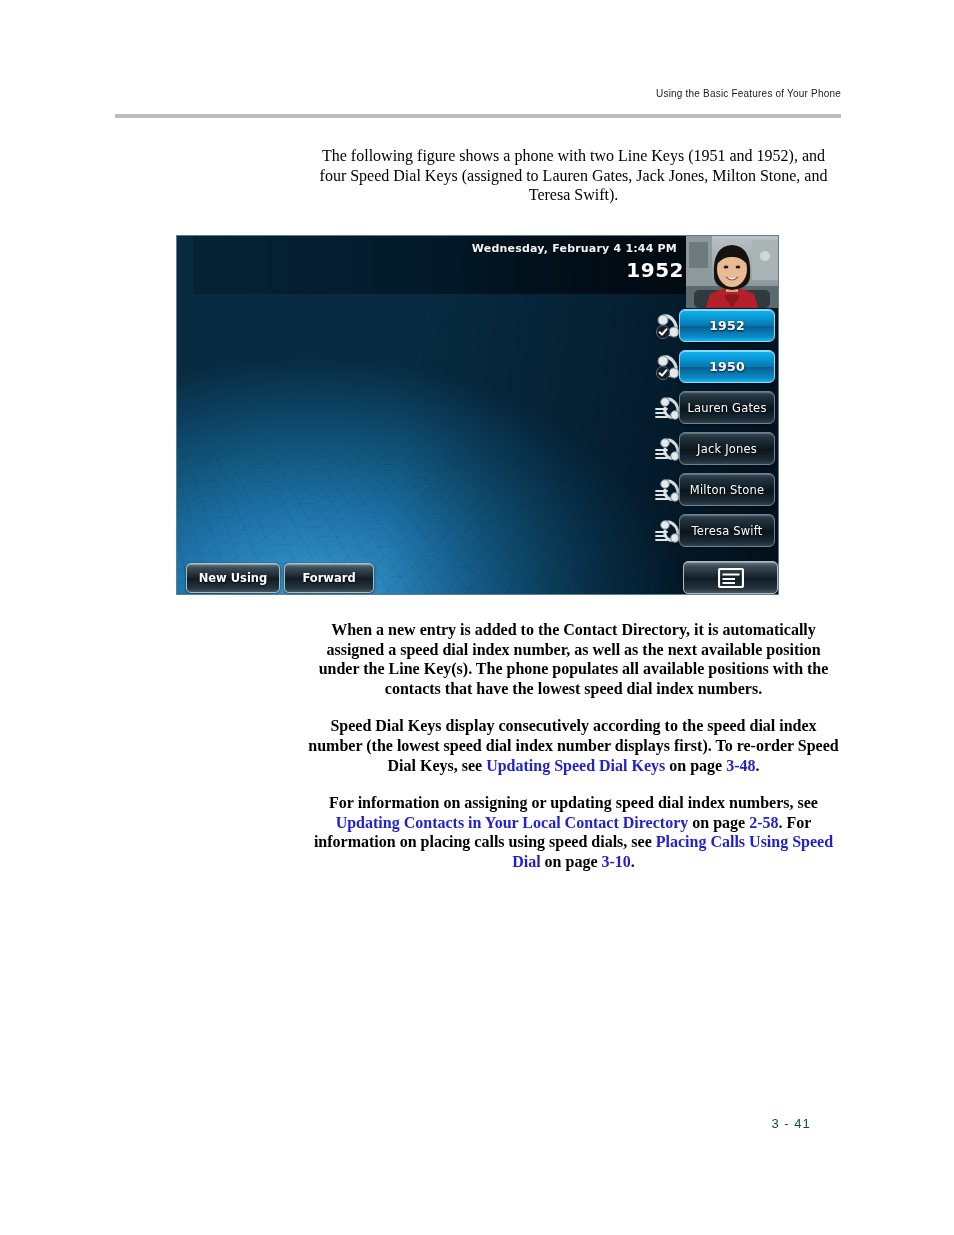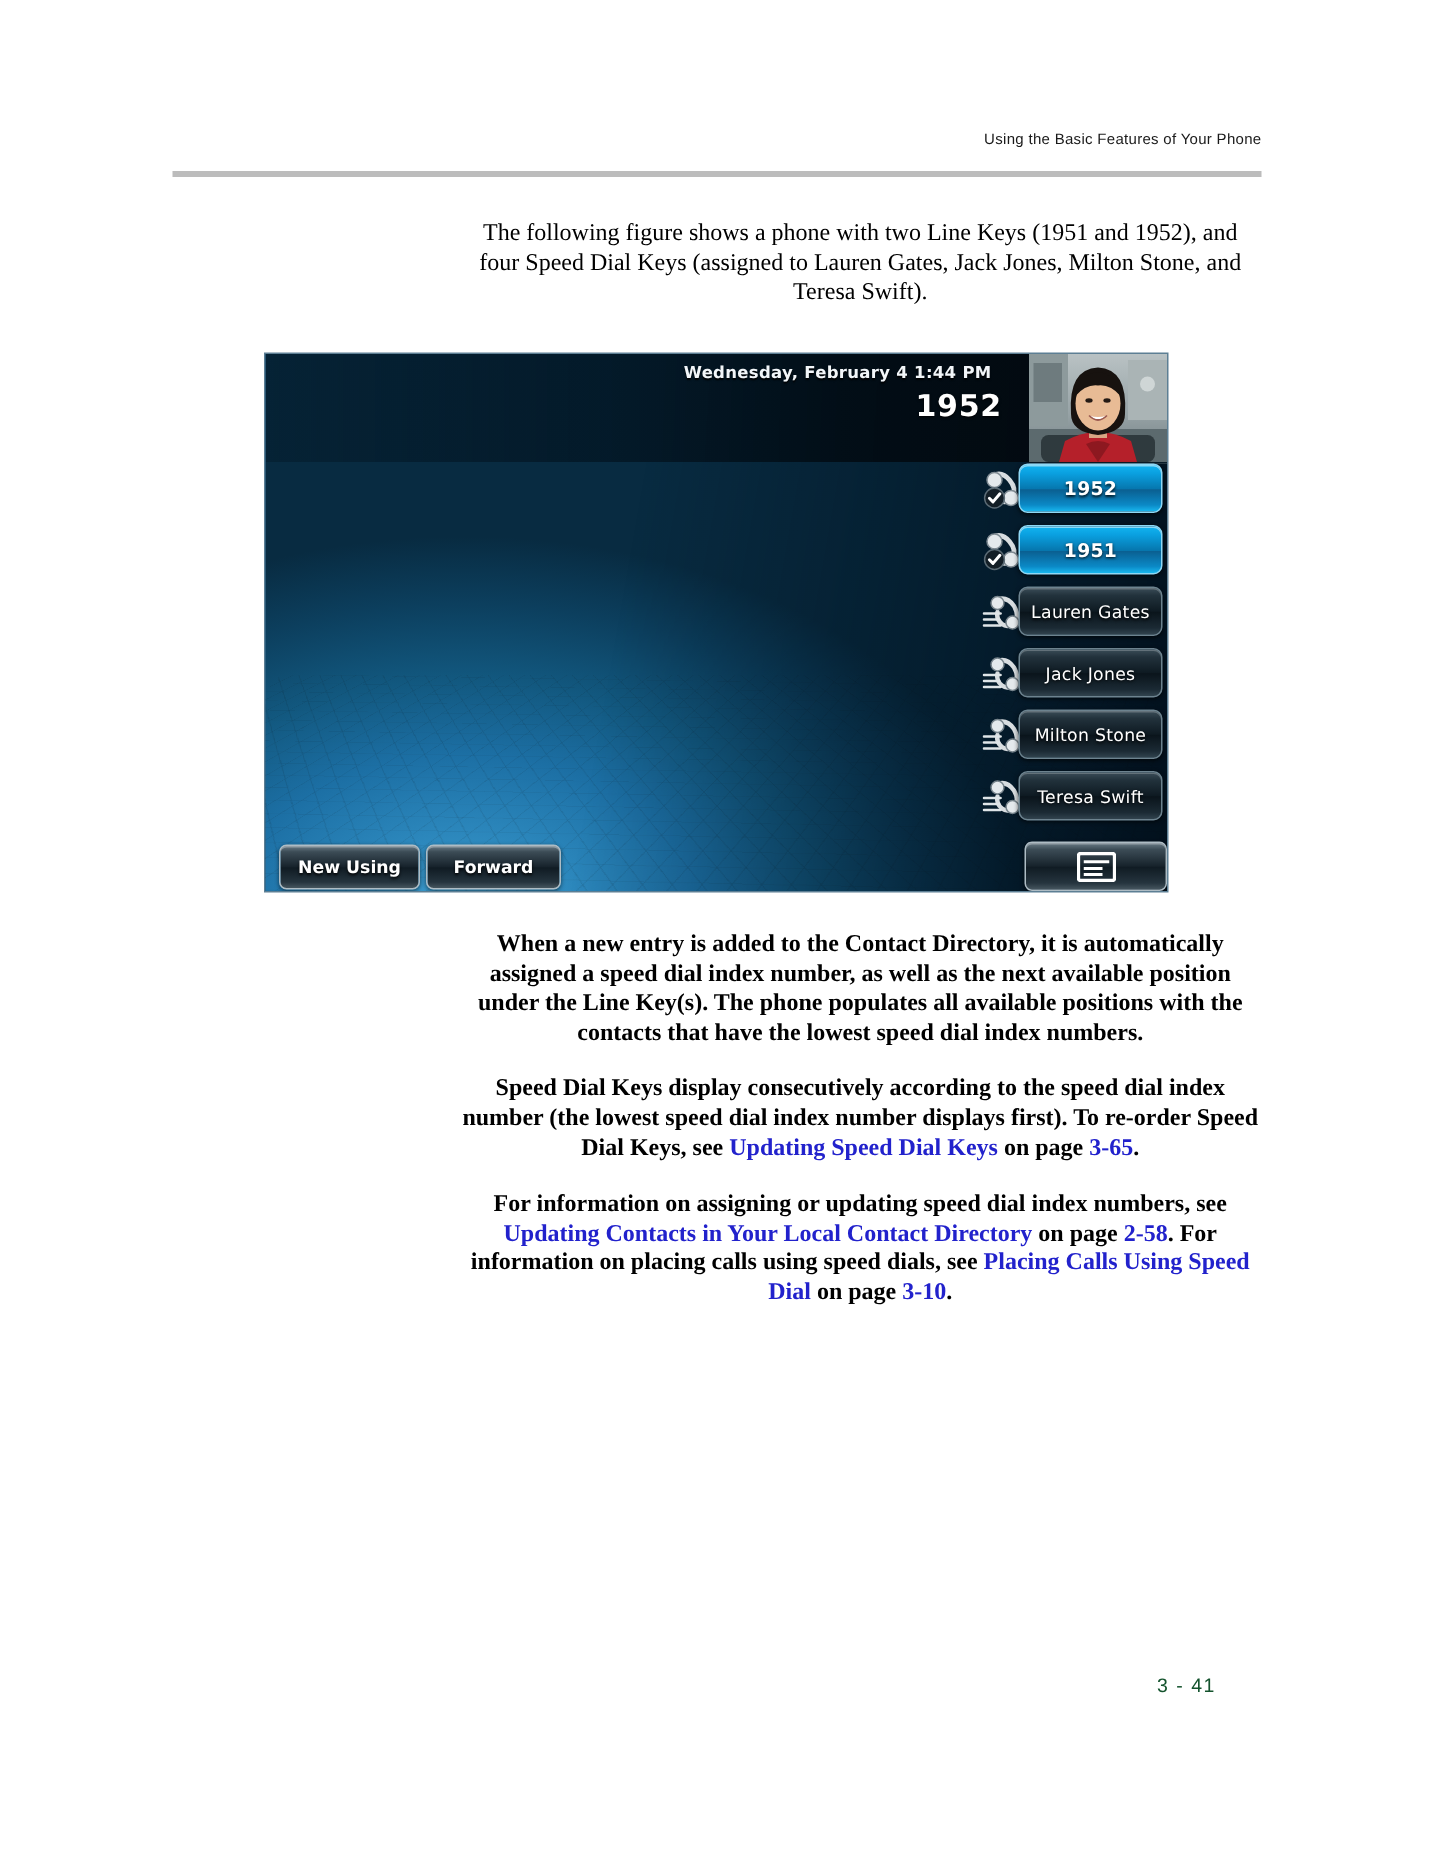--- a/index.html
+++ b/index.html
@@ -103,24 +103,24 @@
   .phone-vignette {
     position: absolute;
     inset: 0;
     background: linear-gradient(100deg, rgba(0,0,0,0) 40%, rgba(0,10,20,0.45) 78%, rgba(0,6,14,0.72) 100%);
     pointer-events: none;
   }
 
   
   .status-bar {
     position: absolute;
-    left: 0;
+    left: 16px;
     top: 0;
     width: 601px;
-    height: 72px;
+    height: 58px;
     background: linear-gradient(90deg, rgba(4,28,44,0.55) 0%, rgba(3,22,36,0.80) 38%, rgba(2,12,20,0.94) 66%, #03080d 100%);
   }
   .status-date {
     position: absolute;
     right: 117px;
     top: 6px;
     font-family: "DejaVu Sans", sans-serif;
     font-size: 11px;
     font-weight: bold;
     color: #f2f6f9;
@@ -295,21 +295,21 @@
   <div class="key-row" style="top:114px;">
     <span class="key-icon">
       <svg width="30" height="32" viewBox="0 0 30 32">
         <path d="M7 7 q6 -3 11 3 q5 6 2 11 q-3 5 -8 3 q-5 -2 -4 -7" stroke="#d8dde0" stroke-width="3.2" fill="none" stroke-linecap="round"></path>
         <circle cx="8" cy="10" r="5" fill="#e4e9ec" stroke="#7e8a92" stroke-width="1"></circle>
         <circle cx="19" cy="22" r="5" fill="#e4e9ec" stroke="#7e8a92" stroke-width="1"></circle>
         <circle cx="8" cy="22" r="6.6" fill="#131e26" stroke="#5a6a74" stroke-width="1"></circle>
         <path d="M4.6 22.2 L7 24.6 L11.6 19.2" stroke="#ffffff" stroke-width="2" fill="none" stroke-linecap="round" stroke-linejoin="round"></path>
       </svg>
     </span>
-    <span class="key-btn line">1951</span>
+    <span class="key-btn line">1950</span>
   </div>
 
   <div class="key-row" style="top:155px;">
     <span class="key-icon">
       <svg width="30" height="32" viewBox="0 0 30 32">
         <path d="M9 8 q7 -3 12 4 q4 7 0 11 q-4 4 -8 1 q-4 -3 -3 -8" stroke="#d8dde0" stroke-width="3" fill="none" stroke-linecap="round"></path>
         <circle cx="10" cy="10" r="4.3" fill="#e4e9ec" stroke="#76838b" stroke-width="1"></circle>
         <circle cx="20" cy="23" r="4.3" fill="#e4e9ec" stroke="#76838b" stroke-width="1"></circle>
         <line x1="1" y1="17" x2="12" y2="17" stroke="#dfe5e8" stroke-width="1.8" stroke-linecap="round"></line>
         <line x1="1" y1="21" x2="11" y2="21" stroke="#dfe5e8" stroke-width="1.8" stroke-linecap="round"></line>
@@ -370,18 +370,18 @@
       <line x1="4.5" y1="11" x2="17" y2="11" stroke="#ffffff" stroke-width="2"></line>
       <line x1="4.5" y1="15" x2="17" y2="15" stroke="#ffffff" stroke-width="2"></line>
     </svg>
   </div>
 </div>
 
 <div class="body-col" id="para-block-2" style="position:absolute; top:620px;font-weight:bold;">
 
   <p class="para">When a new entry is added to the Contact Directory, it is automatically assigned a speed dial index number, as well as the next available position under the Line Key(s). The phone populates all available positions with the contacts that have the lowest speed dial index numbers.</p>
 
-  <p class="para"><span>Speed Dial Keys display consecutively according to the speed dial index number (the lowest speed dial index number displays first). To re-order Speed Dial Keys, see </span><span class="doclink">Updating Speed Dial Keys</span><span> on page </span><span class="doclink">3-65</span><span>.</span></p>
+  <p class="para"><span>Speed Dial Keys display consecutively according to the speed dial index number (the lowest speed dial index number displays first). To re-order Speed Dial Keys, see </span><span class="doclink">Updating Speed Dial Keys</span><span> on page </span><span class="doclink">3-48</span><span>.</span></p>
 
   <p class="para"><span>For information on assigning or updating speed dial index numbers, see </span><span class="doclink">Updating Contacts in Your Local Contact Directory</span><span> on page </span><span class="doclink">2-58</span><span>. For information on placing calls using speed dials, see </span><span class="doclink">Placing Calls Using Speed Dial</span><span> on page </span><span class="doclink">3-10</span><span>.</span></p>
 </div>
 
 <div class="page-footer">3 - 41</div>
 
 </body></html>

